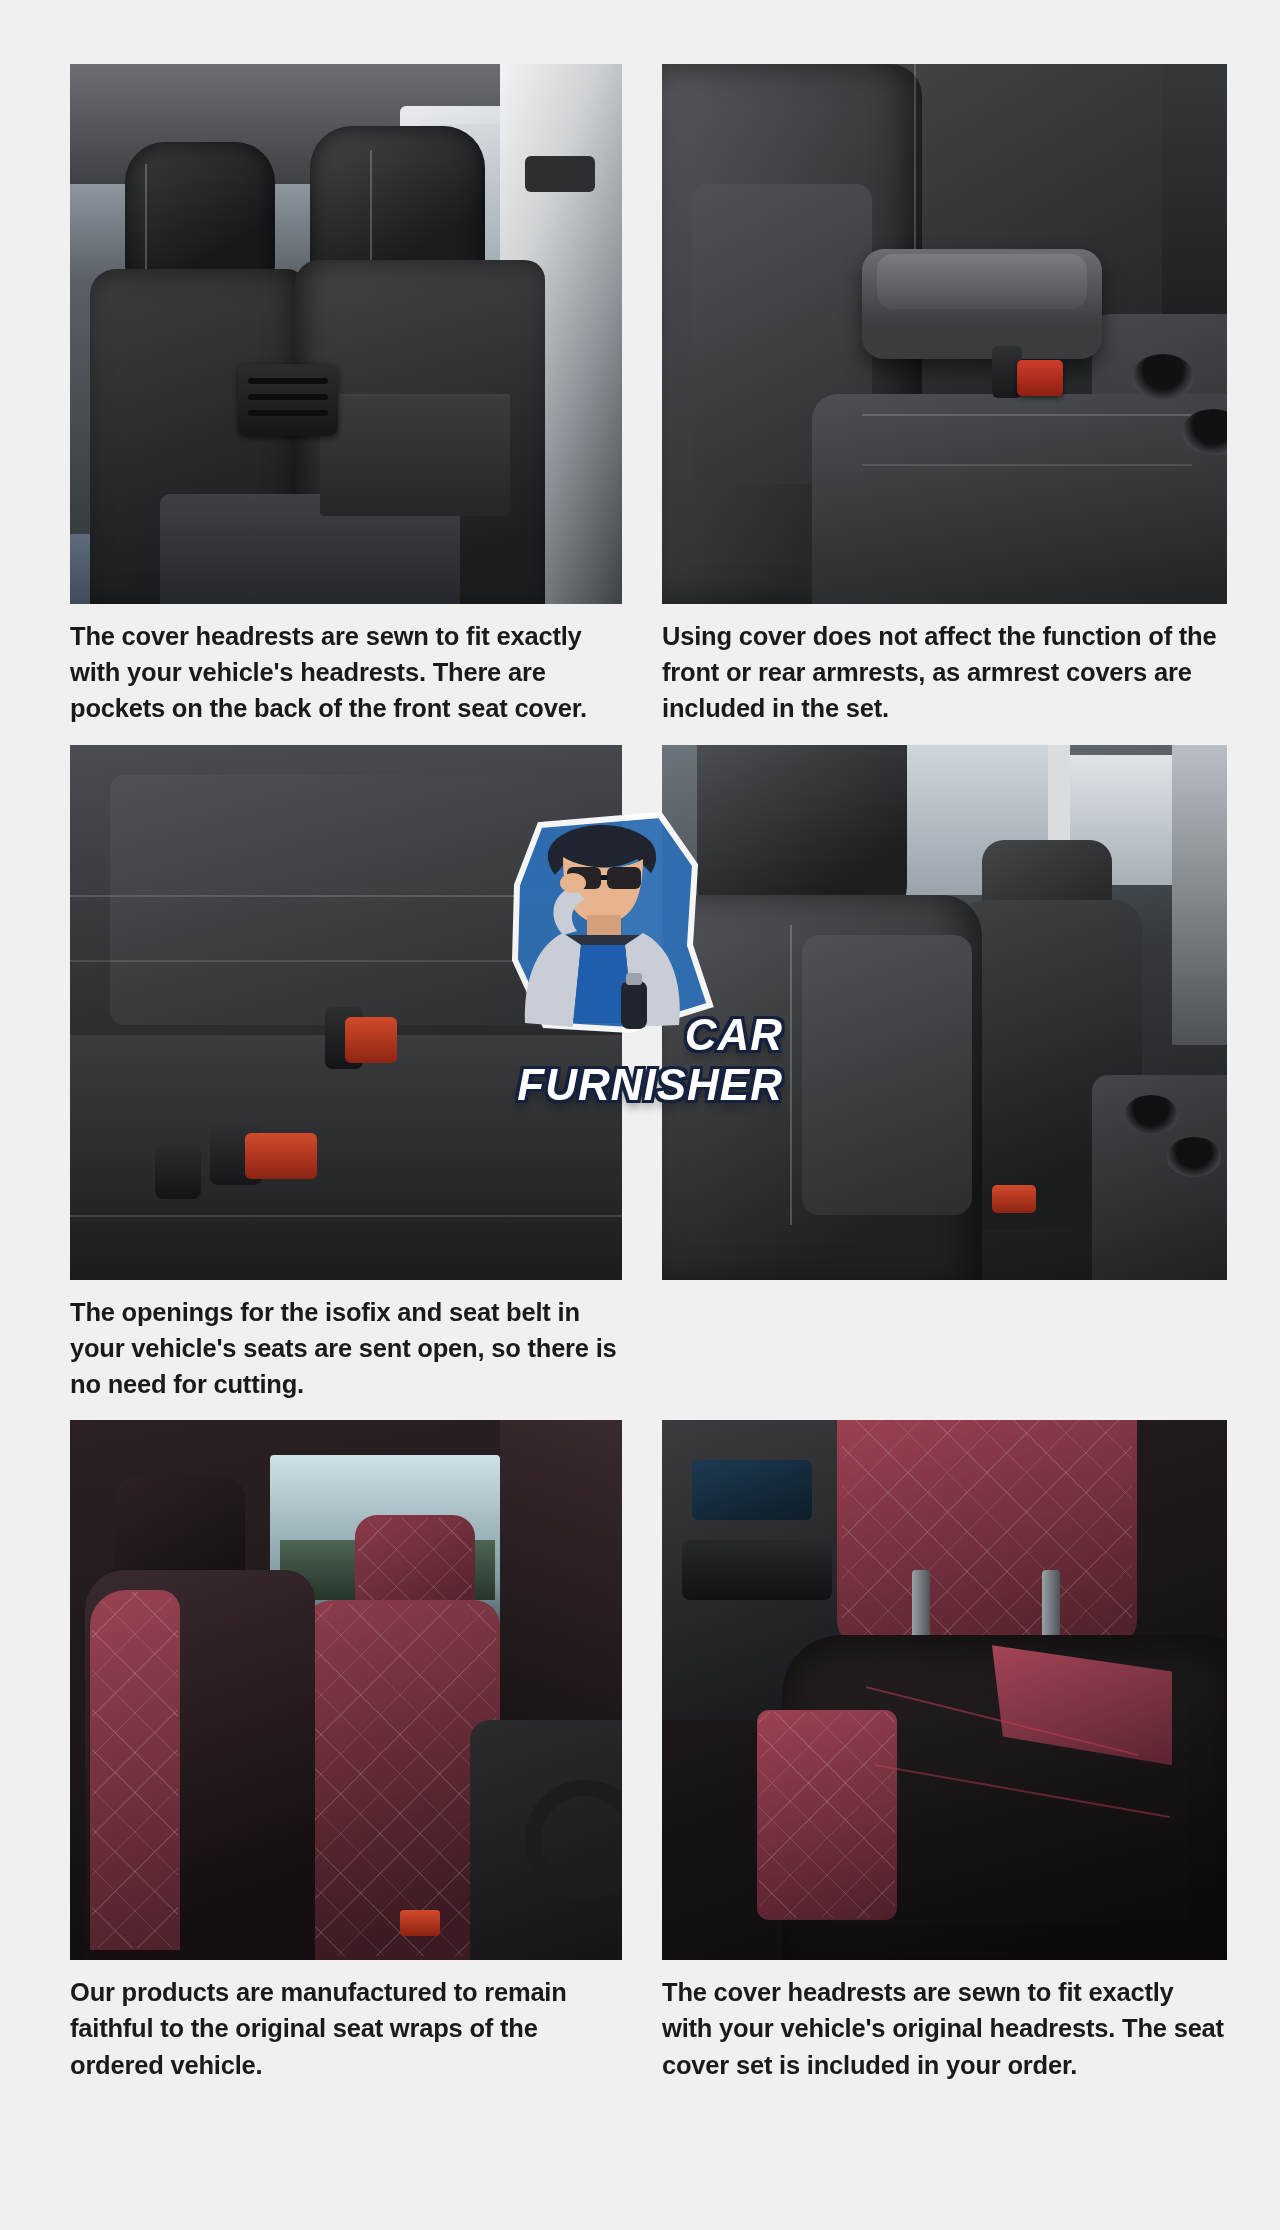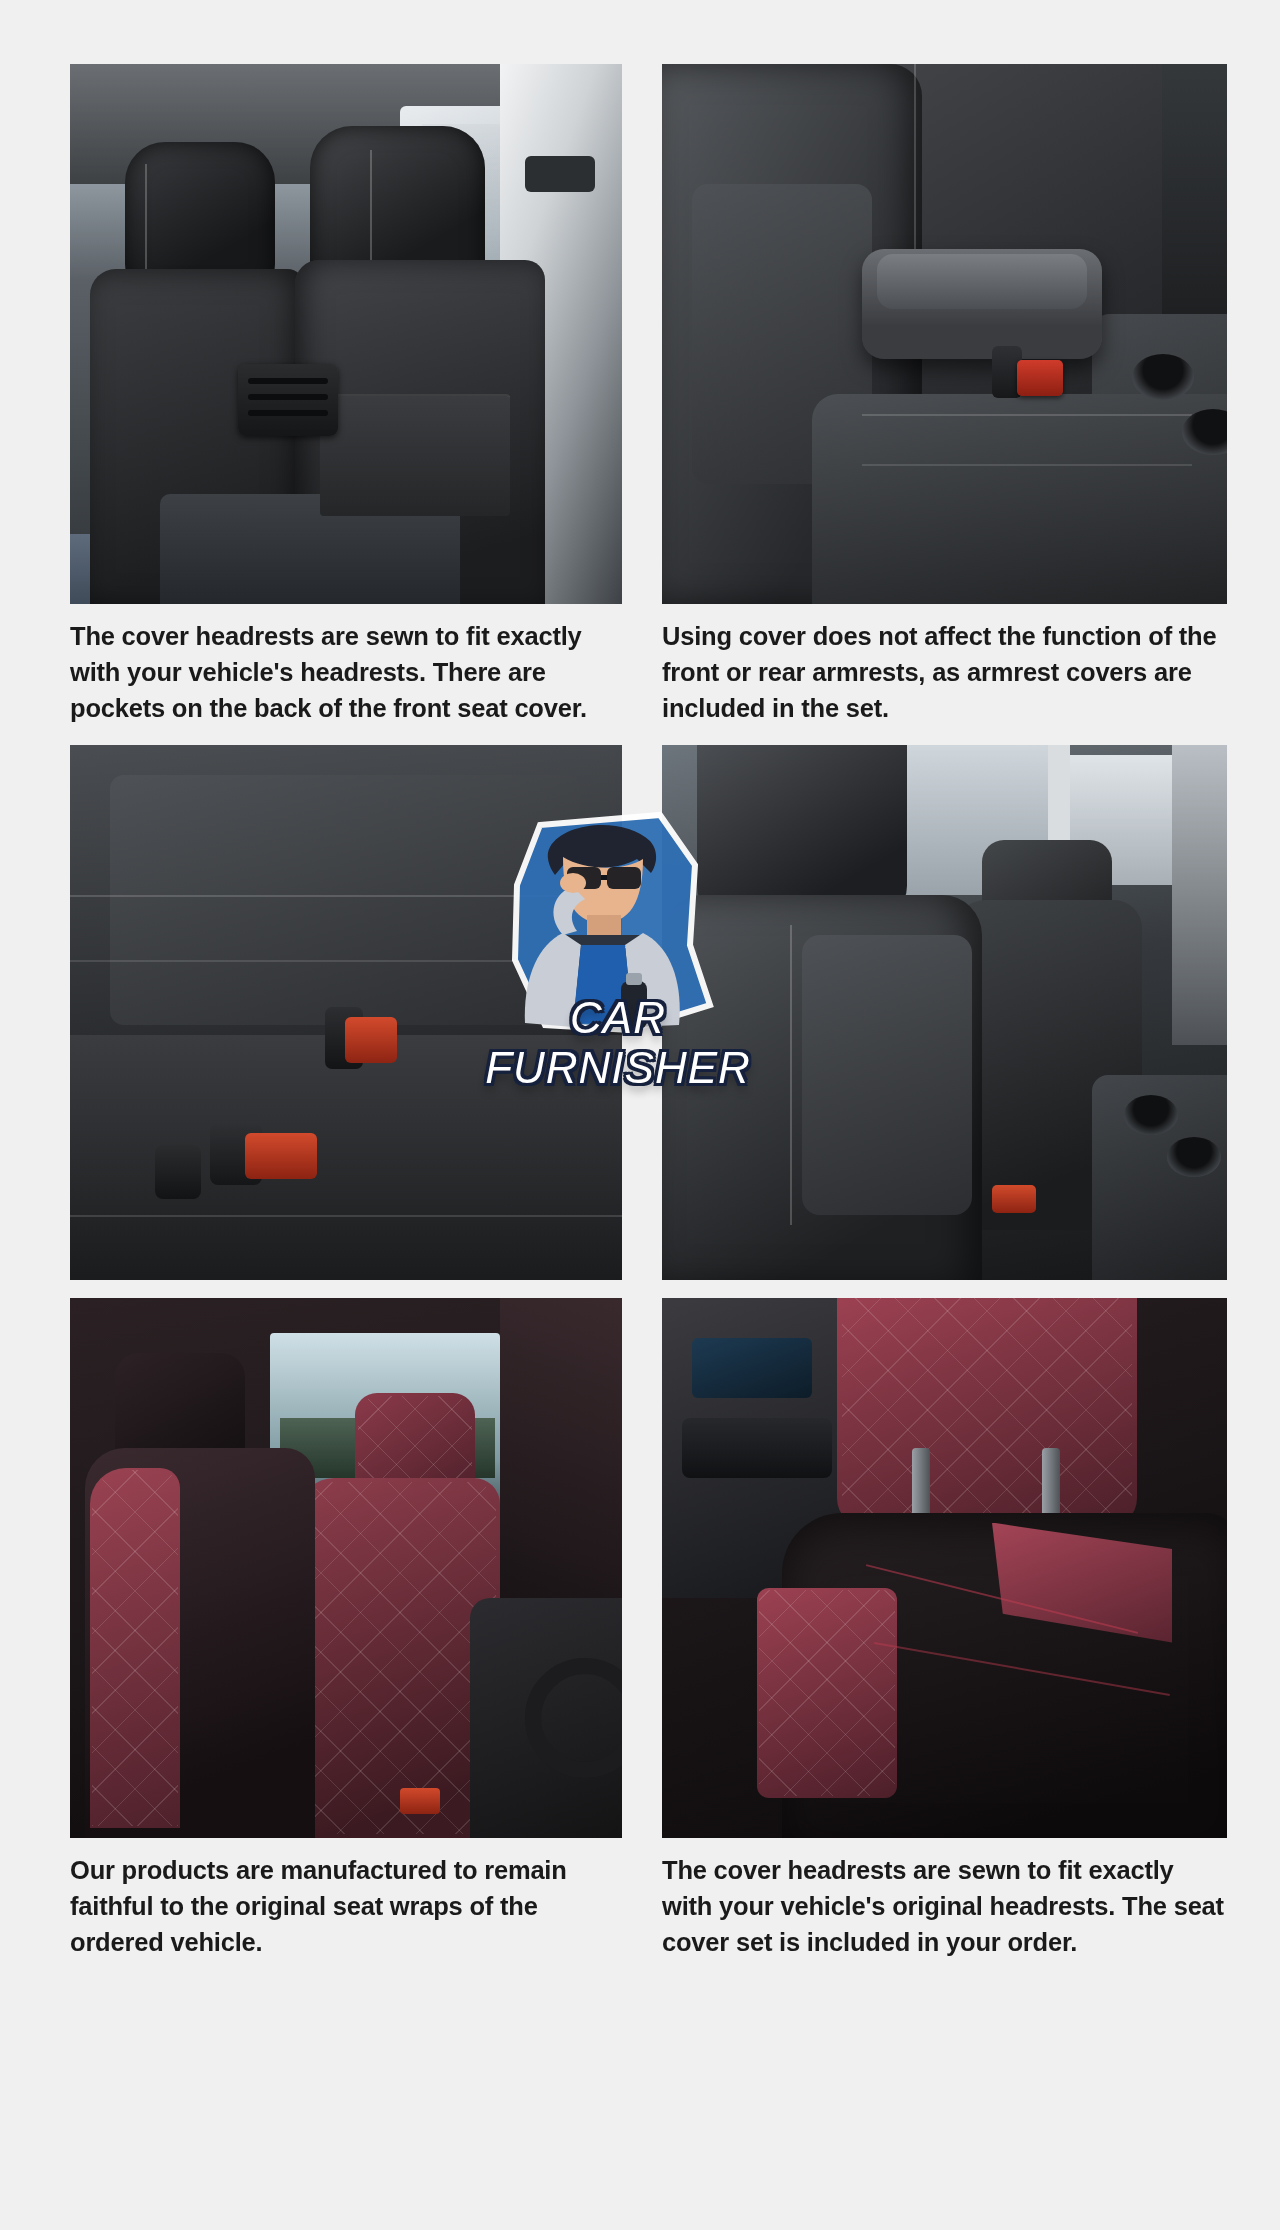--- a/index.html
+++ b/index.html
@@ -175,25 +175,25 @@
     position: absolute;
     left: 445px;
     top: 795px;
     width: 345px;
     height: 330px;
     pointer-events: none;
   }
   .wm-text {
     position: absolute;
     left: 8px;
-    top: 198px;
+    top: 215px;
     width: 330px;
-    text-align: center;
+    text-align: right;
     font-family: "Liberation Sans", sans-serif;
-    font-weight: 400;
+    font-weight: 700;
     font-style: italic;
     font-size: 44px;
     letter-spacing: 1px;
     color: #ffffff;
     text-shadow:
        3px 0 0 #16213d, -3px 0 0 #16213d, 0 3px 0 #16213d, 0 -3px 0 #16213d,
        3px 3px 0 #16213d, -3px 3px 0 #16213d, 3px -3px 0 #16213d, -3px -3px 0 #16213d,
        0 7px 10px rgba(0,0,0,.45);
   }
 </style>
@@ -254,20 +254,21 @@
         <div class="layer s3-seam1"></div>
         <div class="layer s3-seam2"></div>
         <div class="layer s3-base"></div>
         <div class="layer s3-st"></div>
         <div class="layer s3-isofix1b"></div>
         <div class="layer s3-isofix1"></div>
         <div class="layer s3-buckle2b"></div>
         <div class="layer s3-buckle2"></div>
         <div class="layer s3-gap"></div>
       </div>
+      <div class="caption">The openings for the isofix and seat belt in your vehicle's seats are sent open, so there is no need for cutting.</div>
     </div>
 
     <div class="cell right">
       <div class="photo tall">
         <div class="layer s4-bg"></div>
         <div class="layer s4-win1 blur-soft"></div>
         <div class="layer s4-win2 blur-soft"></div>
         <div class="layer s4-pillar"></div>
         <div class="layer s4-door"></div>
         <div class="layer s4-head2"></div>

